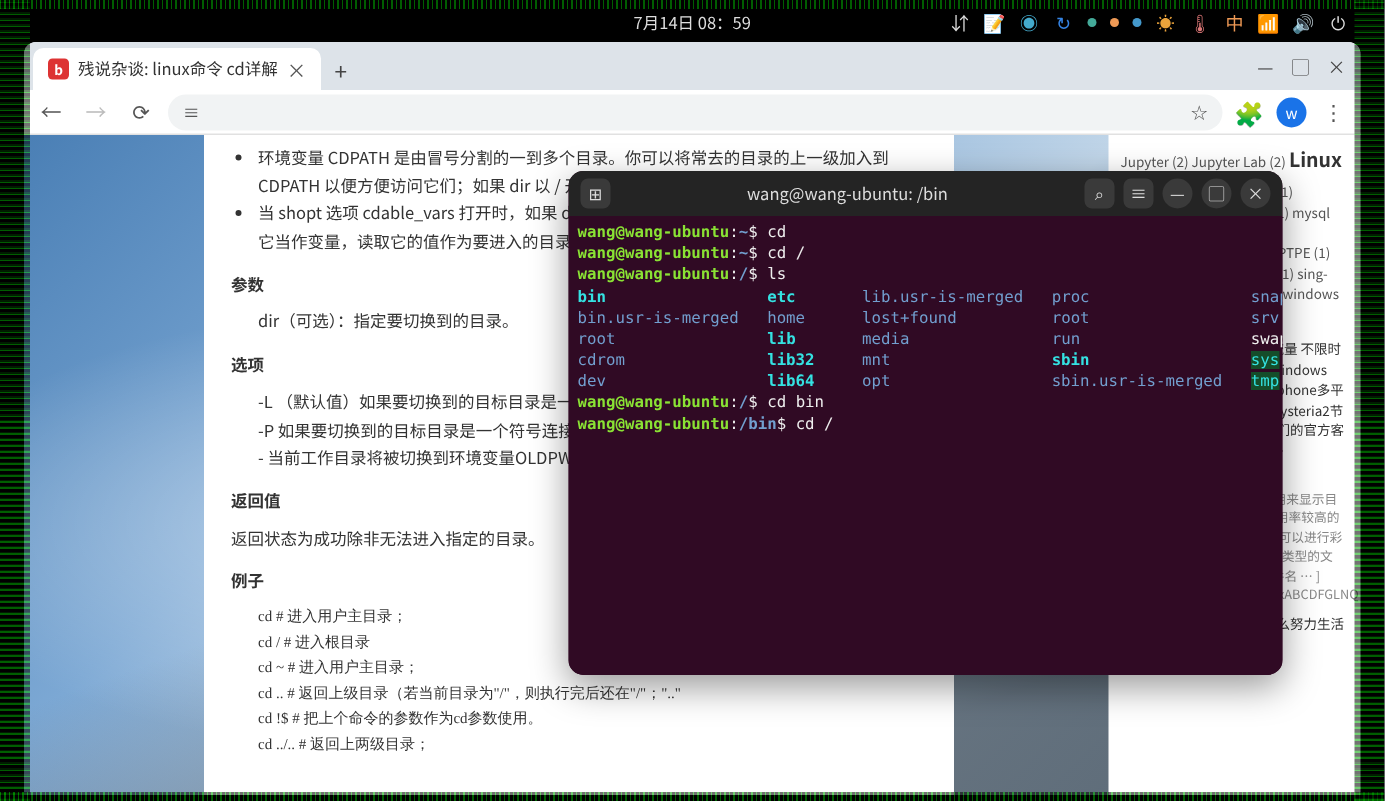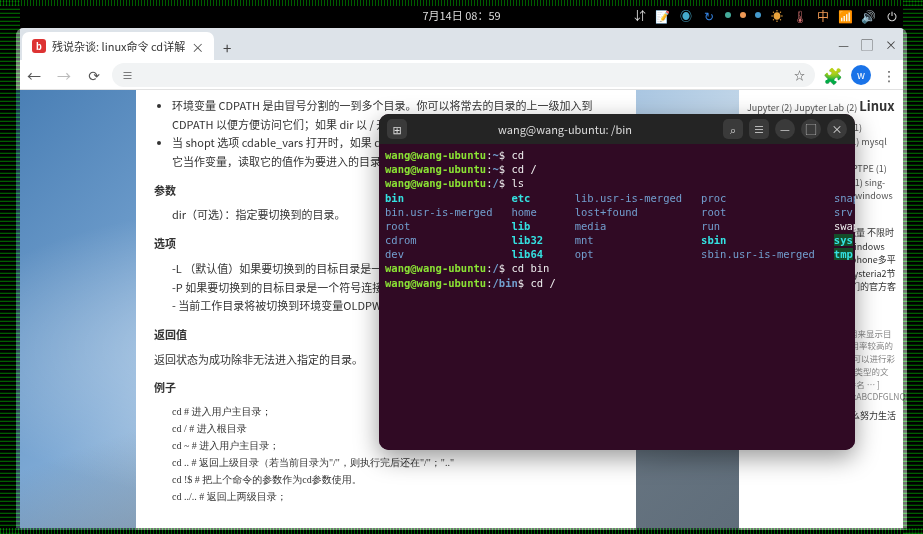--- a/index.html
+++ b/index.html
@@ -60,21 +60,21 @@
   .term-titlebar { height: 30px; background: #242424; display: flex; align-items: center; padding: 0 8px; gap: 6px; }
   .term-title { flex: 1; text-align: center; color: #ddd; font-size: 11px; }
   .term-btn { width: 20px; height: 20px; border-radius: 5px; background: #3a3a3a; color: #ddd; display: flex; align-items: center; justify-content: center; font-size: 11px; }
   .term-btn.round { border-radius: 50%; }
   .term-body { flex: 1; padding: 4px 6px; font-family: "DejaVu Sans Mono", monospace; font-size: 10.5px; line-height: 1.35; white-space: pre; color: #eee; background: #300a24; overflow: hidden; }
   .p-user { color: #8ae234; font-weight: bold; }
   .p-path { color: #729fcf; font-weight: bold; }
   .p-white { color: #eee; }
   .c-blue { color: #729fcf; font-weight: normal; }
   .c-cyan { color: #34e2e2; font-weight: bold; }
-  .c-hl { background: #154d2a; color: #34e2e2; font-weight: bold; }
+  .c-hl { background: #154d2a; color: #34e2e2; font-weight: normal; }
 </style>
 </head>
 <body>
 
 <div class="scanlines">
     <div class="top"></div>
     <div class="bot"></div>
   </div>
 
 <div class="topbar">

